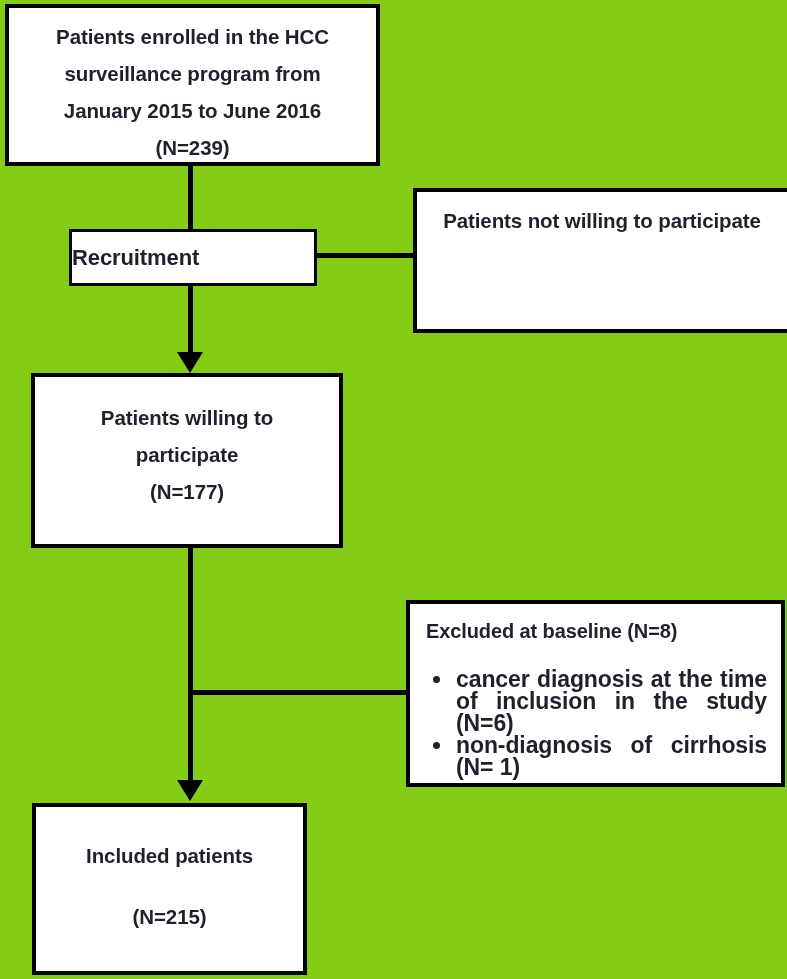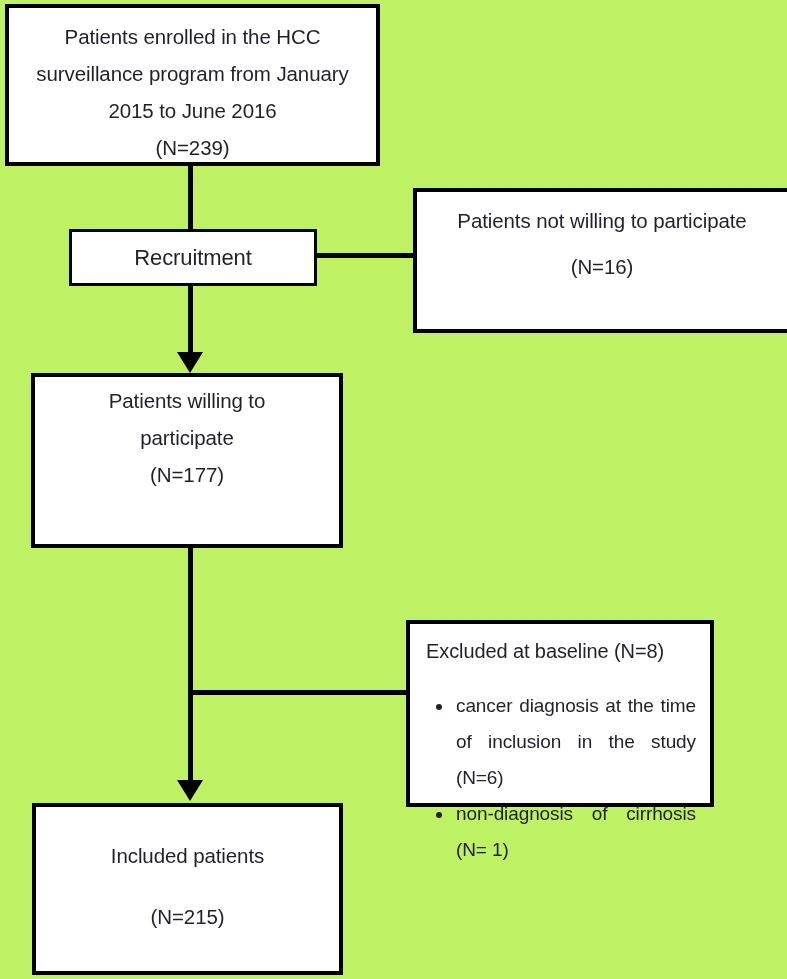--- a/index.html
+++ b/index.html
@@ -4,23 +4,23 @@
 <style>
   html, body {
     margin: 0;
     padding: 0;
     background: #ffffff;
   }
   #canvas {
     position: relative;
     width: 787px;
     height: 979px;
-    background: #bef264;
+    background: #84cc16;
     font-family: "Liberation Sans", sans-serif;
-    font-weight: 400;
+    font-weight: 700;
     color: #211f2a;
     overflow: hidden;
   }
   .fc-box {
     position: absolute;
     box-sizing: border-box;
     border: 4px solid #000000;
     background: #ffffff;
     text-align: center;
     font-size: 20.5px;
@@ -31,58 +31,57 @@
   }
   
   #box-enrolled {
     left: 5px; top: 4px; width: 375px; height: 162px;
     padding: 10px 18px 0 18px;
   }
   
   #box-recruitment {
     left: 69px; top: 229px; width: 248px; height: 57px;
     border-width: 3px;
-    display: flex; align-items: center; justify-content: center;
+    display: flex; align-items: center; justify-content: flex-start;
     font-size: 22px; line-height: 1;
   }
   
   #box-notwilling {
     left: 413px; top: 188px; width: 378px; height: 145px;
     padding: 10px 25px 0 25px;
   }
   #box-notwilling .box-n { margin-top: 9px; }
   
   #box-willing {
     left: 31px; top: 373px; width: 312px; height: 175px;
-    padding: 5px 25px 0 25px;
+    padding: 22px 25px 0 25px;
   }
   
   #box-excluded {
-    left: 406px; top: 600px; width: 308px; height: 187px;
+    left: 406px; top: 600px; width: 379px; height: 187px;
     text-align: left;
     padding: 12px 14px 9px 16px;
     font-size: 20px;
     line-height: 30px;
-    margin-top: 20px;
   }
   #box-excluded ul {
     margin: 22px 0 0 0;
     padding: 0 0 0 28px;
     list-style: disc outside;
   }
   #box-excluded li {
-    font-size: 19px;
-    line-height: 36px;
+    font-size: 23px;
+    line-height: 22px;
     text-align: justify;
     white-space: pre-wrap;
     padding-left: 2px;
   }
   
   #box-included {
-    left: 32px; top: 803px; width: 311px; height: 172px;
+    left: 32px; top: 803px; width: 275px; height: 172px;
     padding: 30px 20px 4px 20px;
   }
   #box-included .box-n { margin-top: 24px; }
 
   
   .line {
     position: absolute;
     background: #000000;
   }
   #line-enrolled-recruitment { left: 188px; top: 166px; width: 5px; height: 63px; }
@@ -115,21 +114,20 @@
   <div class="line" id="line-enrolled-recruitment"></div>
 
   <div class="fc-box" id="box-recruitment">
     <div>Recruitment</div>
   </div>
 
   <div class="line" id="line-recruitment-notwilling"></div>
 
   <div class="fc-box" id="box-notwilling">
     <div>Patients not willing to participate</div>
-    <div class="box-n">(N=16)</div>
   </div>
 
   <div class="line" id="line-recruitment-willing"></div>
   <div class="arrowhead" id="arrow-into-willing"></div>
 
   <div class="fc-box" id="box-willing">
     <div>Patients willing to participate</div>
     <div class="box-n">(N=177)</div>
   </div>
 

